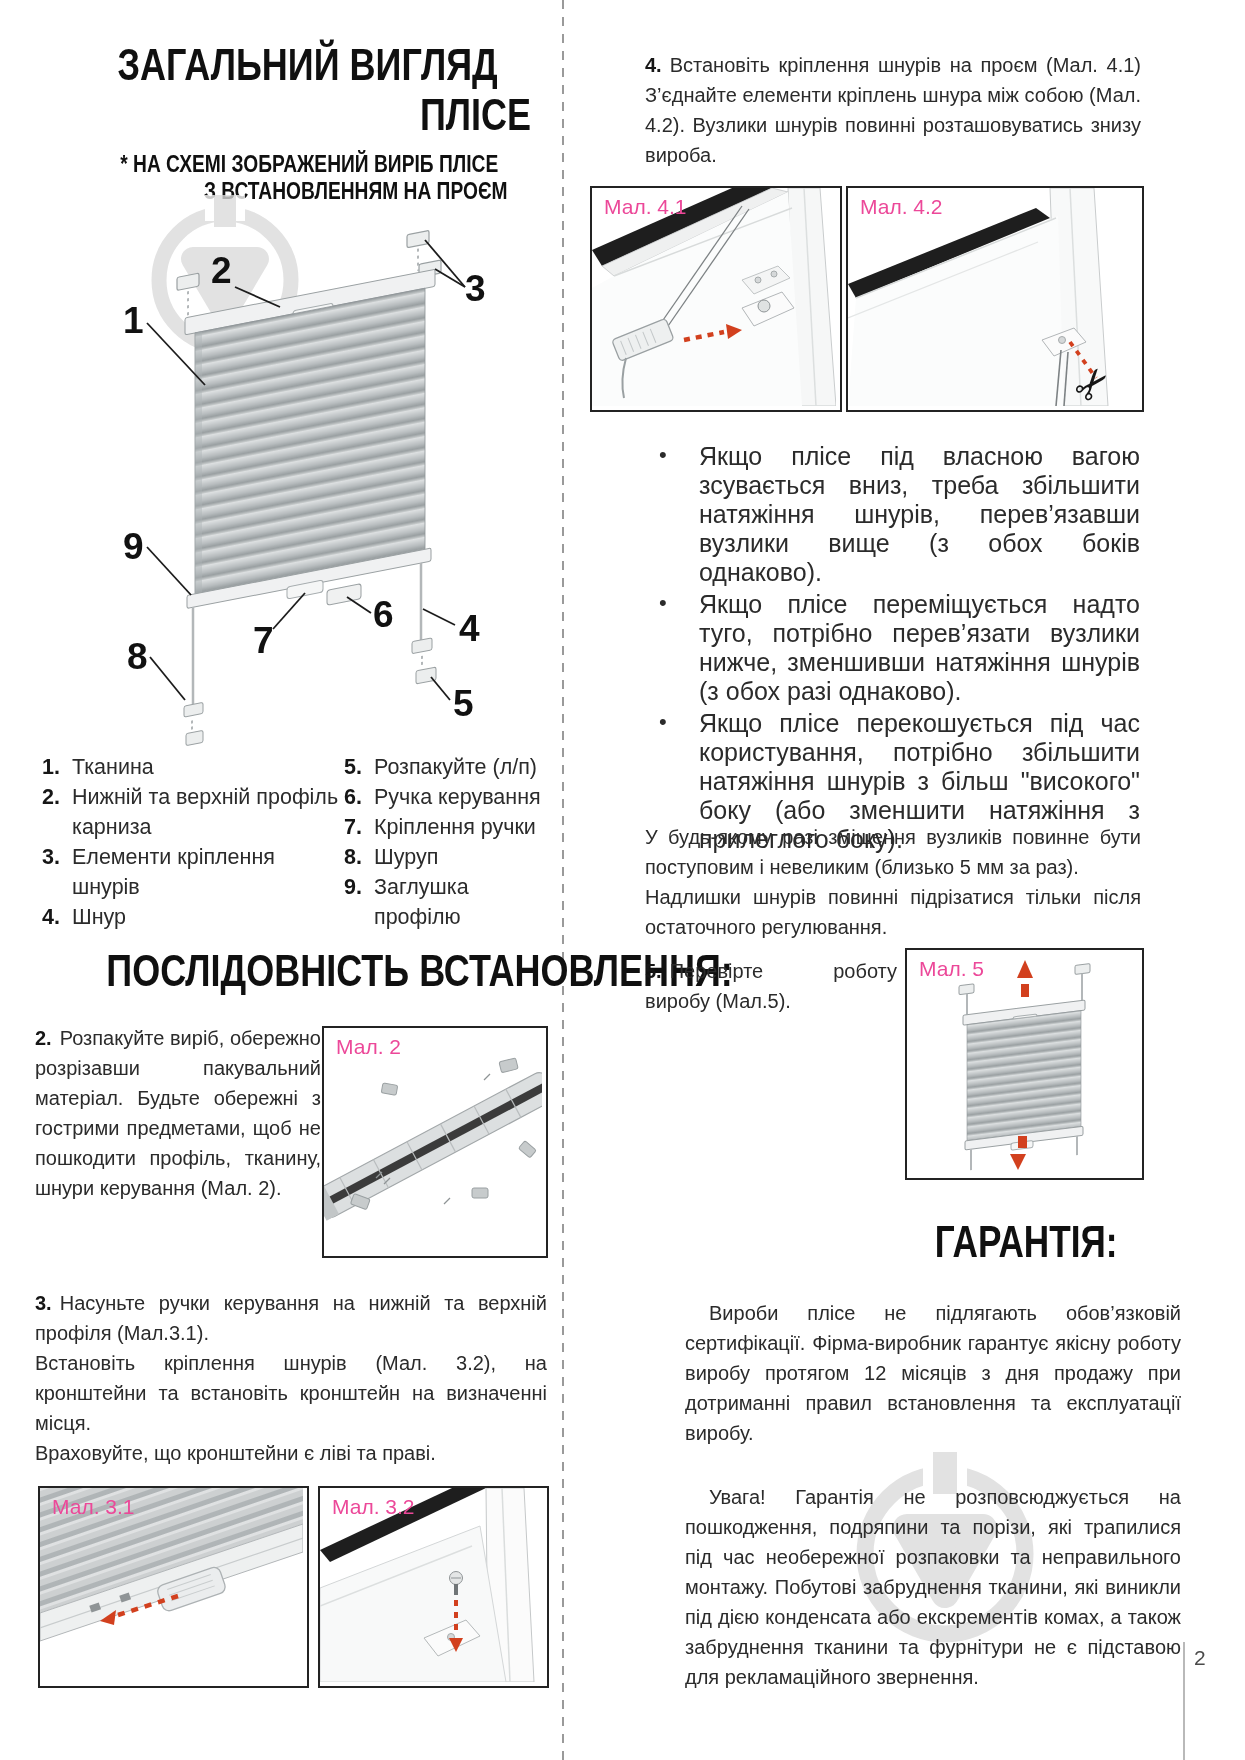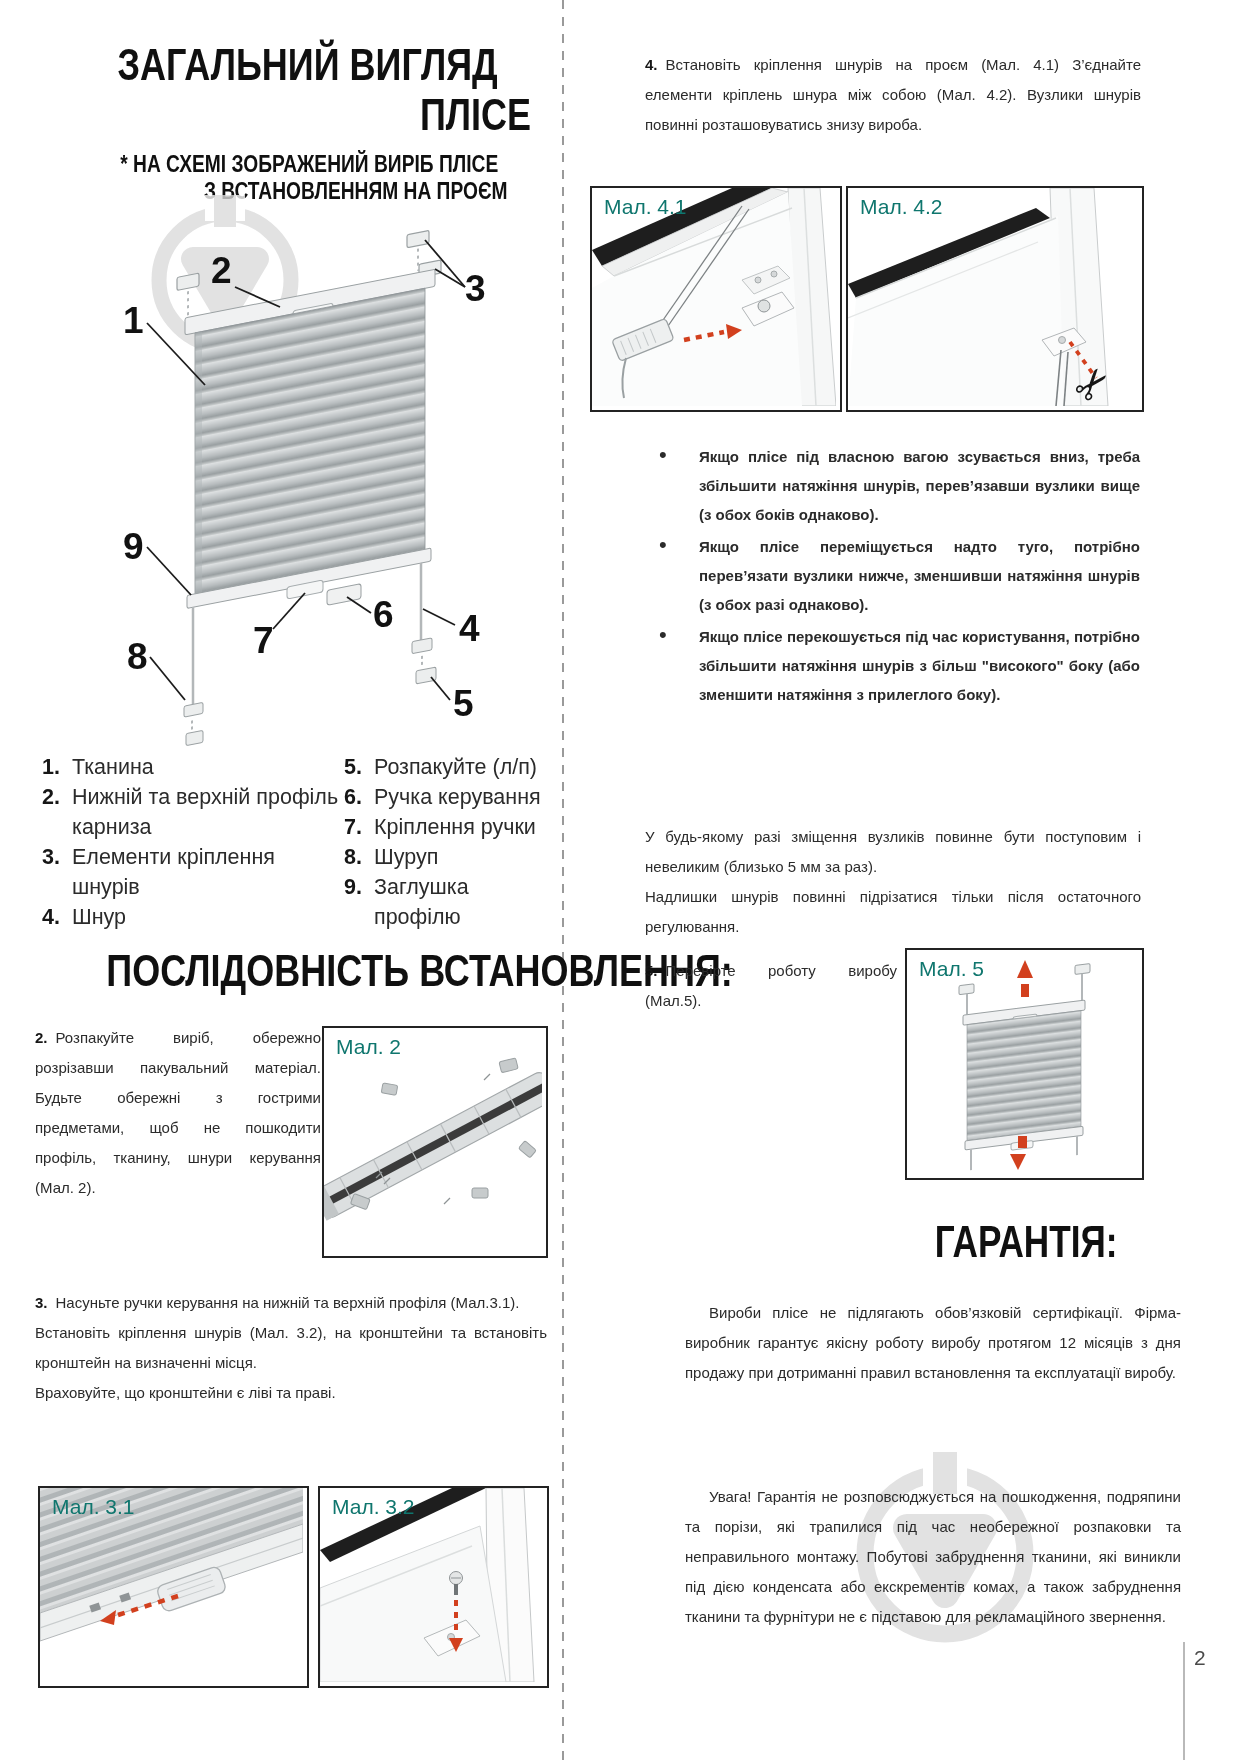--- a/index.html
+++ b/index.html
@@ -8,34 +8,34 @@
   .abs{position:absolute;}
   .divider{position:absolute;left:562px;top:0;width:2px;height:1760px;
            background:repeating-linear-gradient(to bottom,#9a9a9a 0 9px,transparent 9px 17px);}
   .center{text-align:right;}
   .cond{display:inline-block;transform:scaleX(.8);transform-origin:50% 50%;white-space:nowrap;
         font-weight:bold;color:#101010;letter-spacing:0px;}
   .title-line{font-size:45px;line-height:50px;}
   .sub-line{font-size:24px;line-height:27px;}
   .h-seq{font-size:45px;line-height:50px;}
   .h-war{font-size:44px;line-height:48px;}
-  .para{font-size:15px;line-height:30px;text-align:justify;}
+  .para{font-size:20px;line-height:30px;text-align:justify;}
   .para.ind{text-indent:24px;margin-left:40px;}
   .bnum{font-weight:bold;margin-right:8px;color:#161616;}
   .legend{display:flex;font-size:21.5px;line-height:30px;}
   .lcol{width:302px;} .lcol2{flex:1;}
   .litem{display:flex;}
   .lnum{font-weight:bold;width:30px;flex:0 0 30px;color:#161616;}
   .fig{position:absolute;border:2px solid #232323;background:#fff;}
   .fig svg{position:absolute;left:0;top:0;}
-  .fig-label{position:absolute;top:7px;left:12px;font-size:21px;color:#0f766e;}
+  .fig-label{position:absolute;top:7px;left:12px;font-size:21px;color:#ec4899;}
   .bullets{width:481px;}
   .brow{display:flex;margin-bottom:3px;}
   .bdot{width:40px;flex:0 0 40px;font-size:22px;}
-  .btxt{flex:1;font-size:15px;line-height:29px;text-align:justify;font-weight:bold;}
+  .btxt{flex:1;font-size:25px;line-height:29px;text-align:justify;}
   .z1{z-index:1;} .z0{z-index:0;}
   .pagenum-rule{position:absolute;left:1183px;top:1642px;width:2px;height:118px;background:#b9b9b9;}
   .pagenum{position:absolute;left:1194px;top:1646px;font-size:21px;color:#4a4a4a;}
 </style>
 </head>
 <body>
 
 <div class="page">
 
   <div class="divider"></div>

